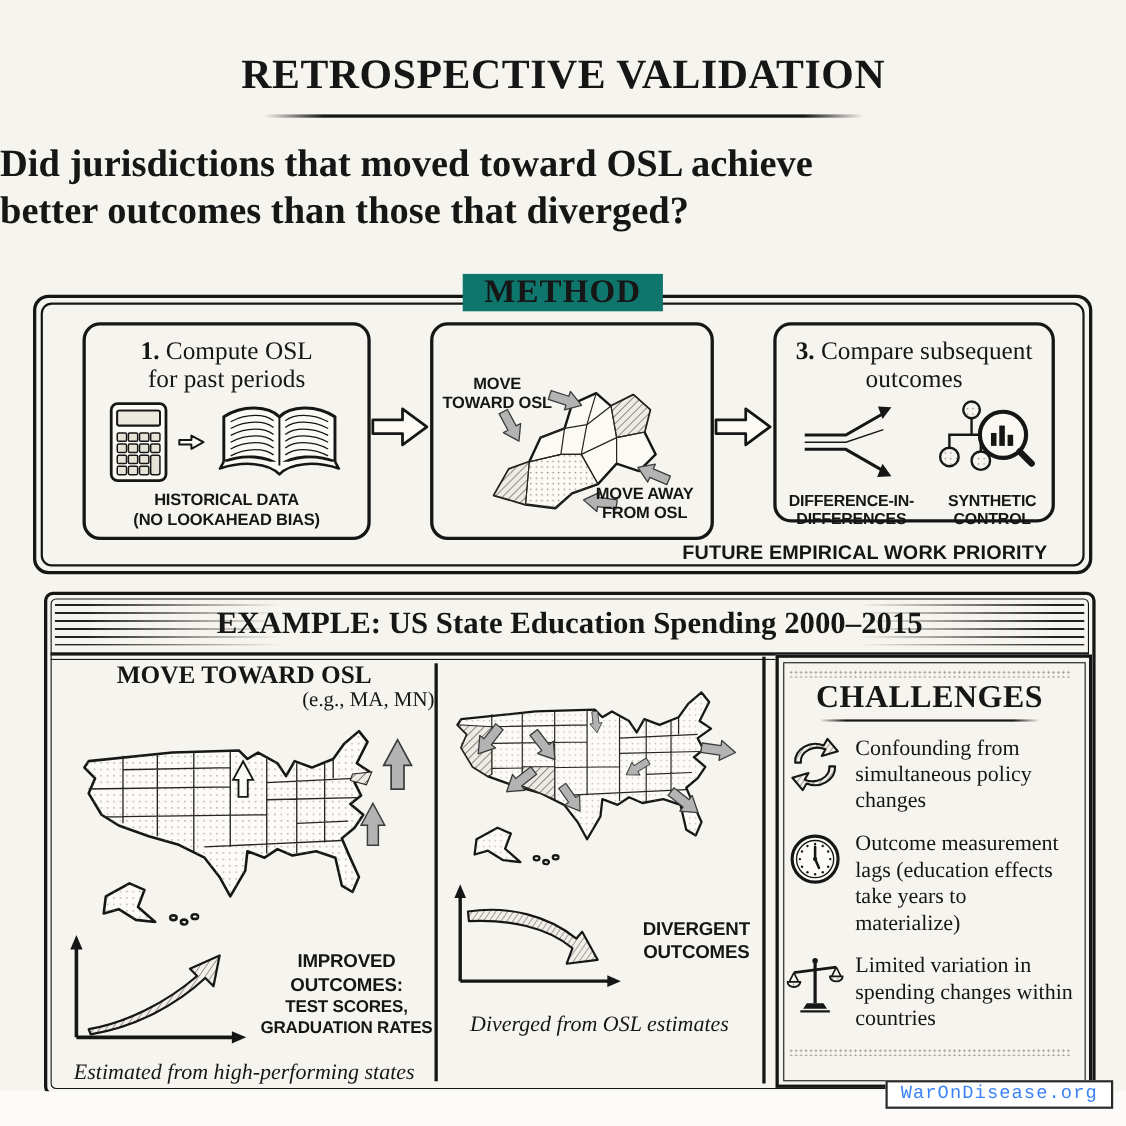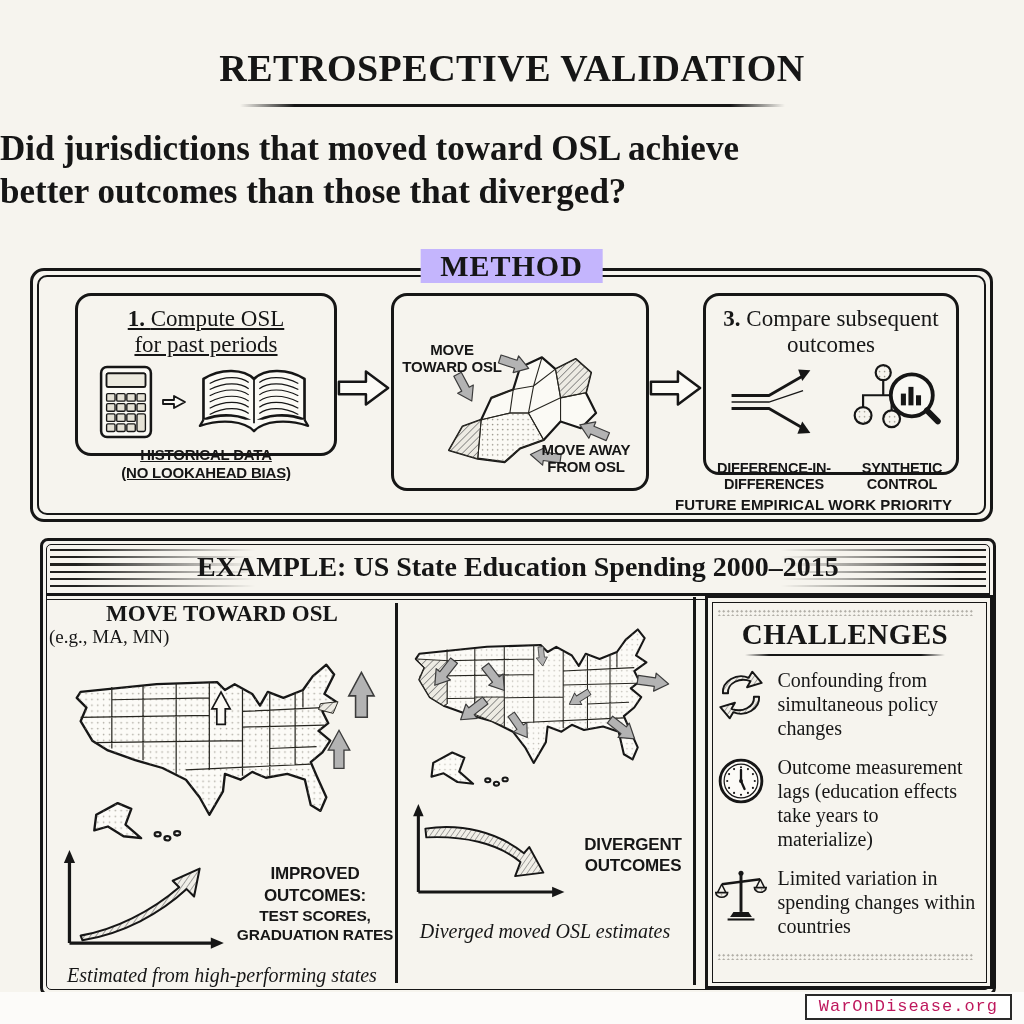--- a/index.html
+++ b/index.html
@@ -12,45 +12,45 @@
   .title-rule{position:absolute;top:104px;left:240px;width:545px;height:3px;
               background:linear-gradient(to right,rgba(22,22,22,0),#161616 10%,#161616 90%,rgba(22,22,22,0));}
   .question{position:absolute;top:128px;left:0;right:0;text-align:left;
             font-weight:bold;font-size:35px;line-height:1.22;}
 
   
   .method-box{position:absolute;left:30px;top:268px;width:957px;height:248px;
               border:3.5px solid #161616;border-radius:14px;}
   .method-inner{position:absolute;inset:4px;border:2px solid #161616;border-radius:10px;}
   .method-title{position:absolute;top:-22px;left:50%;transform:translateX(-50%);
-                background:#c4b5fd;padding:0 20px;font-weight:bold;font-size:30px;letter-spacing:1px;z-index:2;}
+                background:#0f766e;padding:0 20px;font-weight:bold;font-size:30px;letter-spacing:1px;z-index:2;}
   .steps{position:absolute;left:42px;top:22px;display:flex;align-items:flex-start;}
   .step{border:3px solid #161616;border-radius:16px;box-sizing:border-box;position:relative;background:transparent;}
-  .step1{width:262px;height:163px;text-decoration:underline;}
+  .step1{width:262px;height:198px;}
   .step2{width:258px;height:198px;}
   .step3{width:256px;height:182px;}
   .flow-arrow{margin-top:72px;flex:0 0 auto;}
   .step-title{text-align:center;font-size:23px;line-height:1.12;margin-top:10px;}
   .step-num{font-weight:bold;}
   .calc-row{display:flex;align-items:center;justify-content:center;gap:8px;margin-top:5px;}
   .step-caption{text-align:center;font-family:"Liberation Sans","DejaVu Sans",sans-serif;
                 font-weight:bold;font-size:15px;line-height:1.2;margin-top:5px;letter-spacing:-0.2px;}
   .map2-svg{position:absolute;left:26px;top:36px;}
   .lbl{position:absolute;font-family:"Liberation Sans","DejaVu Sans",sans-serif;
        font-weight:bold;font-size:15px;line-height:1.12;text-align:center;letter-spacing:-0.2px;z-index:2;}
   .lbl-toward{left:8px;top:46px;width:100px;}
   .lbl-away{right:4px;bottom:12px;width:112px;}
   .s3-icons{display:flex;justify-content:center;align-items:center;gap:16px;margin-top:2px;}
-  .s3-labels{display:flex;justify-content:center;gap:14px;margin-top:16px;}
+  .s3-labels{display:flex;justify-content:center;gap:14px;margin-top:4px;}
   .s3-labels .cell{font-family:"Liberation Sans","DejaVu Sans",sans-serif;font-weight:bold;
                    font-size:14.5px;line-height:1.15;text-align:center;letter-spacing:-0.2px;}
   .s3-labels .cell:first-child{width:128px;}
   .s3-labels .cell:last-child{width:100px;}
   .method-footnote{position:absolute;right:38px;bottom:6px;font-family:"Liberation Sans","DejaVu Sans",sans-serif;
-                   font-weight:bold;font-size:15px;letter-spacing:0.1px;}
+                   font-weight:bold;font-size:18px;letter-spacing:0.1px;}
 
   
   .example-box{position:absolute;left:40px;top:538px;width:950px;height:452px;
                border:3.5px solid #161616;border-radius:8px;}
   .example-inline{position:absolute;inset:3px;border:1.5px solid #161616;border-radius:5px;pointer-events:none;}
   .example-header{position:absolute;left:3px;right:3px;top:3px;height:49px;border-bottom:3.5px solid #161616;}
   .example-header:after{content:"";position:absolute;left:0;right:0;bottom:-7px;height:1.5px;background:#161616;}
   .example-title{position:absolute;left:0;right:0;top:7px;text-align:center;
                  font-weight:bold;font-size:28px;letter-spacing:0px;z-index:2;}
   .hatch{position:absolute;top:5px;bottom:6px;width:218px;
@@ -58,21 +58,21 @@
   .hatch-left{left:4px;-webkit-mask-image:linear-gradient(to right,#000 12%,transparent 94%);
               mask-image:linear-gradient(to right,#000 12%,transparent 94%);}
   .hatch-right{right:4px;-webkit-mask-image:linear-gradient(to left,#000 12%,transparent 94%);
                mask-image:linear-gradient(to left,#000 12%,transparent 94%);}
   .col{position:absolute;top:60px;}
   .col-toward{left:6px;width:346px;}
   .col-diverged{left:356px;width:292px;}
   .divider-1{position:absolute;left:352px;top:62px;bottom:10px;width:2.5px;background:#161616;}
   .divider-2{position:absolute;left:650px;top:56px;bottom:8px;width:3px;background:#161616;}
   .col-heading{text-align:center;font-weight:bold;font-size:23px;letter-spacing:0px;}
-  .col-sub{text-align:left;font-size:19px;margin-top:-1px;}
+  .col-sub{text-align:right;font-size:19px;margin-top:-1px;}
   .us-map{display:block;margin:3px auto 0;}
   .chart-row{display:flex;align-items:center;margin-top:2px;}
   .outcome{flex:1;text-align:center;font-family:"Liberation Sans","DejaVu Sans",sans-serif;
            font-weight:bold;font-size:15.5px;line-height:1.25;letter-spacing:-0.2px;}
   .outcome .big{font-size:17px;}
   .col-caption{text-align:center;font-style:italic;font-size:20px;margin-top:4px;}
 
   
   .challenges-box{position:absolute;left:662px;top:54px;width:282px;height:388px;border:3px solid #161616;background:#f6f4ee;}
   .challenges-inner{position:absolute;inset:3.5px;border:1.5px solid #161616;padding:6px 10px 0 2px;box-sizing:border-box;}
@@ -80,23 +80,23 @@
            background-size:4.5px 4.5px;opacity:.55;margin:0 2px;}
   .challenges-title{text-align:center;font-weight:bold;font-size:29px;letter-spacing:.5px;margin-top:2px;}
   .challenges-rule{width:200px;height:2.5px;margin:3px auto 12px;
                    background:linear-gradient(to right,rgba(22,22,22,0),#161616 12%,#161616 88%,rgba(22,22,22,0));}
   .ch-item{display:flex;gap:11px;margin-bottom:15px;align-items:flex-start;}
   .ch-icon{flex:0 0 52px;display:flex;justify-content:center;padding-top:2px;}
   .ch-text{font-size:20px;line-height:1.2;}
 
   
   .bottom-strip{position:absolute;left:0;right:0;bottom:0;height:32px;background:#fcfbf9;}
-  .watermark{position:absolute;right:12px;bottom:4px;background:#ffffff;border:2px solid #2a2a2a;
+  .watermark{position:absolute;right:12px;bottom:16px;background:#ffffff;border:2px solid #2a2a2a;
              padding:1px 12px 2px;font-family:"Liberation Mono","DejaVu Sans Mono",monospace;
-             font-size:17px;letter-spacing:1px;color:#be185d;}
+             font-size:17px;letter-spacing:1px;color:#3b82f6;}
 </style>
 </head>
 <body>
 
 <div id="canvas">
 
   <svg width="0" height="0" style="position:absolute" aria-hidden="true">
     <defs>
       <pattern id="pDots" width="6" height="6" patternUnits="userSpaceOnUse">
         <circle cx="1.6" cy="1.6" r="0.85" fill="#8f8b80"></circle>
@@ -306,21 +306,21 @@
       <div class="chart-row" style="margin-top:8px">
         <svg width="176" height="106" viewBox="0 0 200 120">
           <use href="#chartAxes"></use>
           <path d="M30,30 C72,24 112,34 142,58 L148,51 L164,80 L132,84 L138,68 C112,46 72,38 31,40 Z" fill="url(#pHatchArrow)" stroke="#161616" stroke-width="2.2" stroke-linejoin="round"></path>
         </svg>
         <div class="outcome">
           <div class="big">DIVERGENT</div>
           <div class="big">OUTCOMES</div>
         </div>
       </div>
-      <div class="col-caption" style="margin-top:12px">Diverged moved OSL estimates</div>
+      <div class="col-caption" style="margin-top:12px">Diverged from OSL estimates</div>
     </div>
 
     <div class="challenges-box">
       <div class="challenges-inner">
         <div class="stipple"></div>
         <div class="challenges-title">CHALLENGES</div>
         <div class="challenges-rule"></div>
 
         <div class="ch-item">
           <div class="ch-icon">

